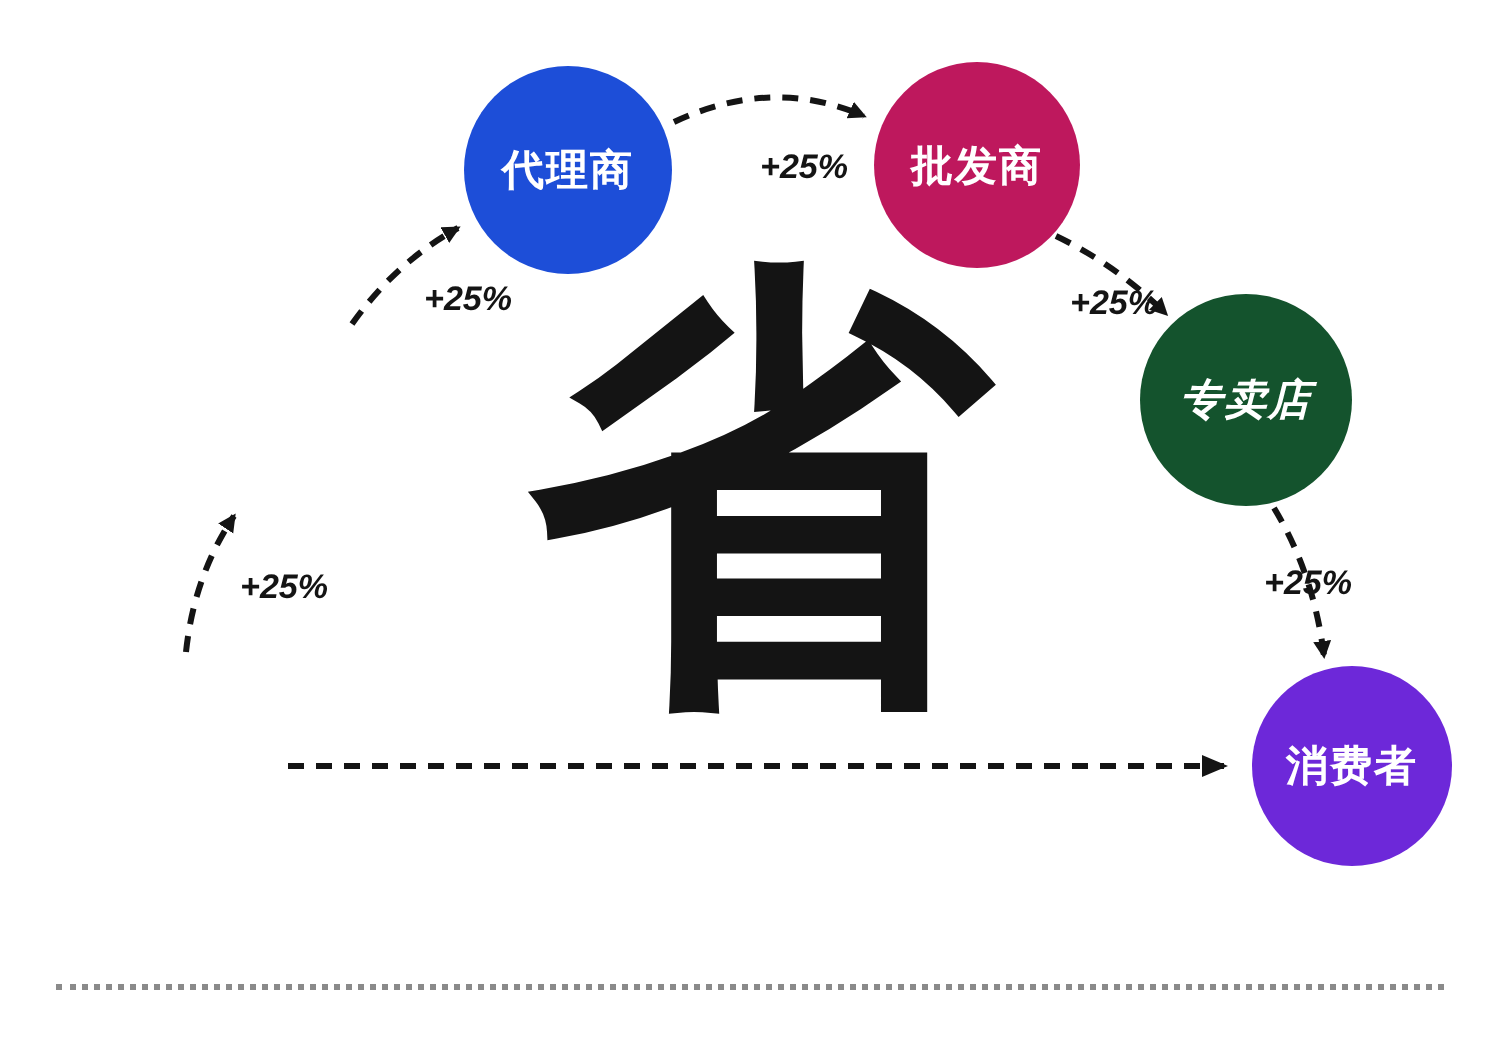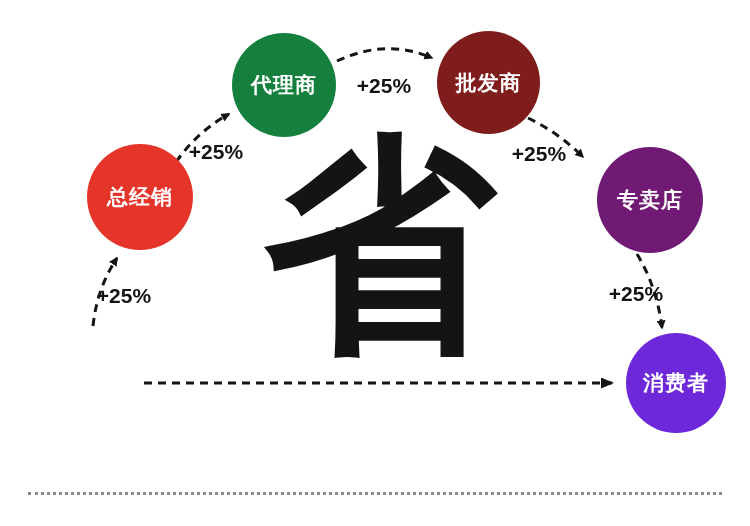--- a/index.html
+++ b/index.html
@@ -7,21 +7,21 @@
     position:relative;width:750px;height:526px;background:#ffffff;overflow:hidden;
     font-family:"Liberation Sans","DejaVu Sans",sans-serif;
   }
   .arrow-layer{position:absolute;left:0;top:0;width:750px;height:526px;}
   .dash{fill:none;stroke:#141414;stroke-width:3;stroke-dasharray:8 6;}
   .node{
     position:absolute;border-radius:50%;display:flex;align-items:center;justify-content:center;
     color:#ffffff;font-weight:bold;font-size:21px;letter-spacing:1px;text-align:center;
   }
   .pct{
-    position:absolute;width:80px;text-align:center;font-weight:bold;font-size:21px;color:#141414;
+    position:absolute;width:80px;text-align:right;font-weight:bold;font-size:17px;color:#141414;font-style:italic;
   }
   .glyph{
     position:absolute;left:258px;top:124px;width:244px;height:244px;
     font-size:232px;line-height:244px;font-weight:900;color:#141414;text-align:center;
   }
   .caption{
     position:absolute;left:188px;top:350px;width:384px;text-align:center;
     font-weight:bold;color:#141414;font-size:23px;line-height:40px;letter-spacing:1px;
   }
   .dotted-rule{
@@ -45,33 +45,30 @@
     </defs>
     <path class="dash" d="M93,326 Q97,288 117,258" marker-end="url(#ah)"></path>
     <path class="dash" d="M176,162 Q198,131 229,114" marker-end="url(#ah)"></path>
     <path class="dash" d="M337,61 Q386,38 432,58" marker-end="url(#ah)"></path>
     <path class="dash" d="M528,118 Q559,133 583,157" marker-end="url(#ah)"></path>
     <path class="dash" d="M637,254 Q657,287 662,328" marker-end="url(#ah)"></path>
     <path class="dash" d="M144,383 L612,383" marker-end="url(#ahBig)"></path>
   </svg>
 
 
-  <div class="node" style="left: 87px; top: 144px; width: 106px; height: 106px; background: rgb(229, 52, 42);">
-    <span>总经销</span>
-  </div>
 
-  <div class="node" style="left: 232px; top: 33px; width: 104px; height: 104px; background: #15803d;">
+  <div class="node" style="left: 232px; top: 33px; width: 104px; height: 104px; background: #1d4ed8;">
     <span>代理商</span>
   </div>
 
-  <div class="node" style="left: 437px; top: 31px; width: 103px; height: 103px; background: #7f1d1d;">
+  <div class="node" style="left: 437px; top: 31px; width: 103px; height: 103px; background: #be185d;">
     <span>批发商</span>
   </div>
 
-  <div class="node" style="left: 597px; top: 147px; width: 106px; height: 106px; background: #701a75;">
+  <div class="node" style="left: 570px; top: 147px; width: 106px; height: 106px; background: #14532d; font-style: italic;">
     <span>专卖店</span>
   </div>
 
   <div class="node" style="left: 626px; top: 333px; width: 100px; height: 100px; background: #6d28d9;">
     <span>消费者</span>
   </div>
 
   <div class="pct" style="left:84px;top:284px;">+25%</div>
   <div class="pct" style="left:176px;top:140px;">+25%</div>
   <div class="pct" style="left:344px;top:74px;">+25%</div>

